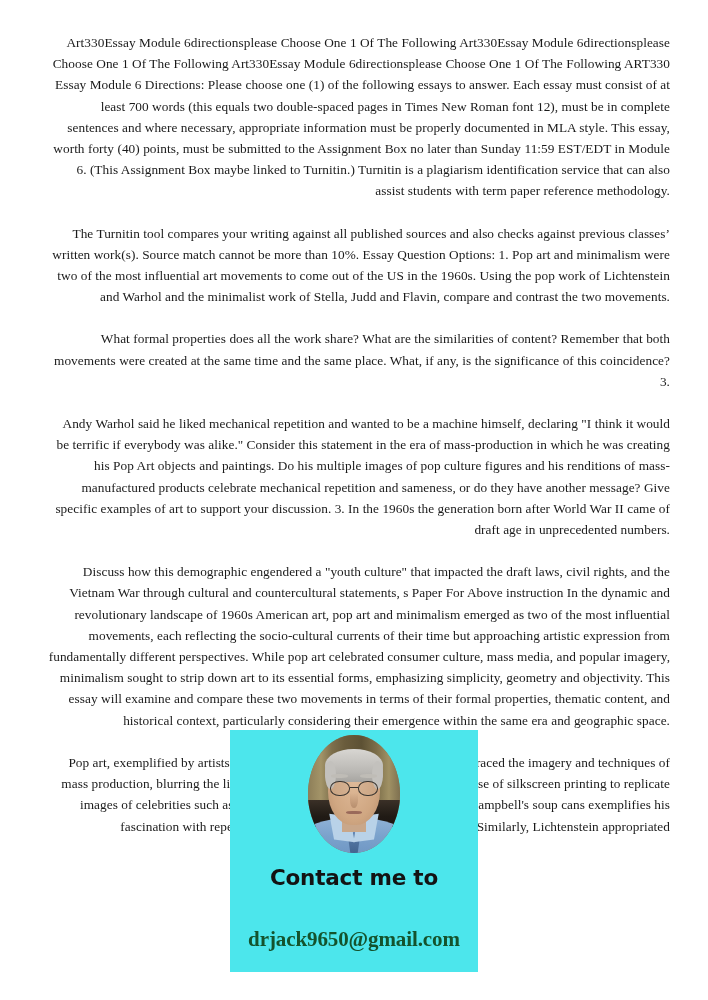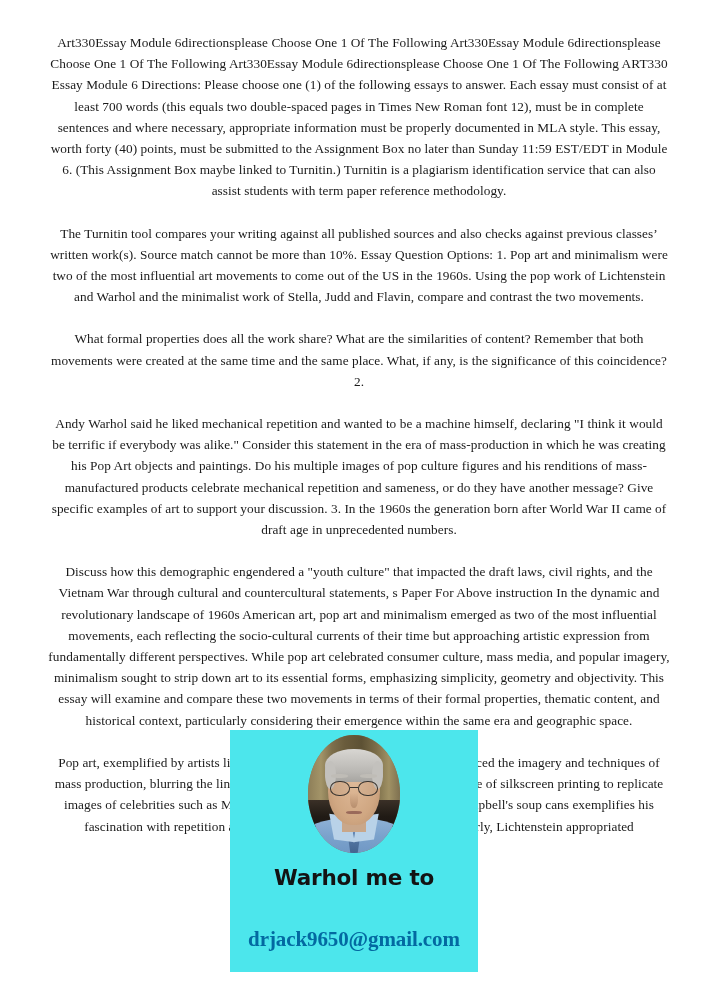--- a/index.html
+++ b/index.html
@@ -25,21 +25,21 @@
 
   #doc-text {
     position: absolute;
     left: 48px;
     top: 32px;
     width: 622px;
     font-family: "Liberation Serif", "DejaVu Serif", serif;
     font-size: 13.3px;
     line-height: 21.2px;
     color: #1a1a1a;
-    text-align: center;
+    text-align: right;
     letter-spacing: 0.05px;
     white-space: normal;
   }
 
   #doc-text p {
     margin: 0 0 21px 0;
     padding: 0;
   }
   #doc-text p:last-child { margin-bottom: 0; }
 
@@ -191,33 +191,33 @@
   #card-line2 { top: 166px; }
 
   #card-email {
     position: absolute;
     left: 0; right: 0;
     top: 197px;
     text-align: center;
     font-family: "Liberation Serif", "DejaVu Serif", serif;
     font-weight: 700;
     font-size: 21px;
-    color: #0369a1;
+    color: #14532d;
     letter-spacing: -0.1px;
   }
 </style>
 </head>
 <body>
 
 <div id="page">
 
   <div id="doc-text">
     <p>Art330Essay Module 6directionsplease Choose One 1 Of The Following Art330Essay Module 6directionsplease Choose One 1 Of The Following Art330Essay Module 6directionsplease Choose One 1 Of The Following ART330 Essay Module 6 Directions: Please choose one (1) of the following essays to answer. Each essay must consist of at least 700 words (this equals two double-spaced pages in Times New Roman font 12), must be in complete sentences and where necessary, appropriate information must be properly documented in MLA style. This essay, worth forty (40) points, must be submitted to the Assignment Box no later than Sunday 11:59 EST/EDT in Module 6. (This Assignment Box maybe linked to Turnitin.) Turnitin is a plagiarism identification service that can also assist students with term paper reference methodology.</p>
     <p>The Turnitin tool compares your writing against all published sources and also checks against previous classes’ written work(s). Source match cannot be more than 10%. Essay Question Options: 1. Pop art and minimalism were two of the most influential art movements to come out of the US in the 1960s. Using the pop work of Lichtenstein and Warhol and the minimalist work of Stella, Judd and Flavin, compare and contrast the two movements.</p>
-    <p>What formal properties does all the work share? What are the similarities of content? Remember that both movements were created at the same time and the same place. What, if any, is the significance of this coincidence? 2.</p>
+    <p>What formal properties does all the work share? What are the similarities of content? Remember that both movements were created at the same time and the same place. What, if any, is the significance of this coincidence? 3.</p>
     <p>Andy Warhol said he liked mechanical repetition and wanted to be a machine himself, declaring "I think it would be terrific if everybody was alike." Consider this statement in the era of mass-production in which he was creating his Pop Art objects and paintings. Do his multiple images of pop culture figures and his renditions of mass-manufactured products celebrate mechanical repetition and sameness, or do they have another message? Give specific examples of art to support your discussion. 3. In the 1960s the generation born after World War II came of draft age in unprecedented numbers.</p>
     <p>Discuss how this demographic engendered a "youth culture" that impacted the draft laws, civil rights, and the Vietnam War through cultural and countercultural statements, s Paper For Above instruction In the dynamic and revolutionary landscape of 1960s American art, pop art and minimalism emerged as two of the most influential movements, each reflecting the socio-cultural currents of their time but approaching artistic expression from fundamentally different perspectives. While pop art celebrated consumer culture, mass media, and popular imagery, minimalism sought to strip down art to its essential forms, emphasizing simplicity, geometry and objectivity. This essay will examine and compare these two movements in terms of their formal properties, thematic content, and historical context, particularly considering their emergence within the same era and geographic space.</p>
     <p>Pop art, exemplified by artists like Andy Warhol and Roy Lichtenstein, embraced the imagery and techniques of mass production, blurring the line between fine art and commerce. Warhol's use of silkscreen printing to replicate images of celebrities such as Marilyn Monroe and everyday objects like Campbell's soup cans exemplifies his fascination with repetition and the mechanics of mass production. Similarly, Lichtenstein appropriated</p>
   </div>
 
   <div id="contact-card" style="background: rgb(76, 230, 236);">
 
     <div id="avatar">
       <div class="ph-wall"></div>
       <div class="ph-darkband"></div>
@@ -234,17 +234,17 @@
       <div class="ph-brow r"></div>
       <div class="ph-glasses">
         <div class="ph-lens l"></div>
         <div class="ph-lens r"></div>
         <div class="ph-bridge"></div>
       </div>
       <div class="ph-nose"></div>
       <div class="ph-mouth"></div>
     </div>
 
-    <div id="card-line1">Warhol me to</div>
+    <div id="card-line1">Contact me to</div>
     <div id="card-email">drjack9650@gmail.com</div>
   </div>
 
 </div>
 
 </body></html>

